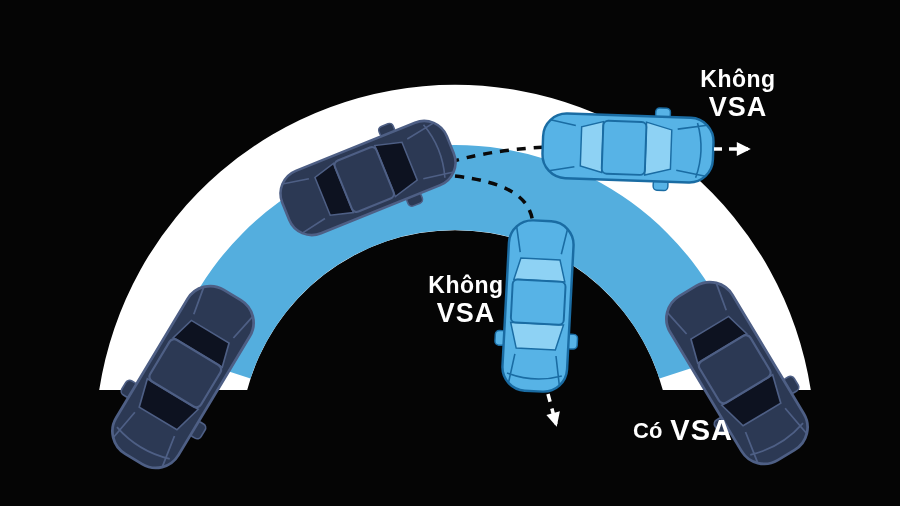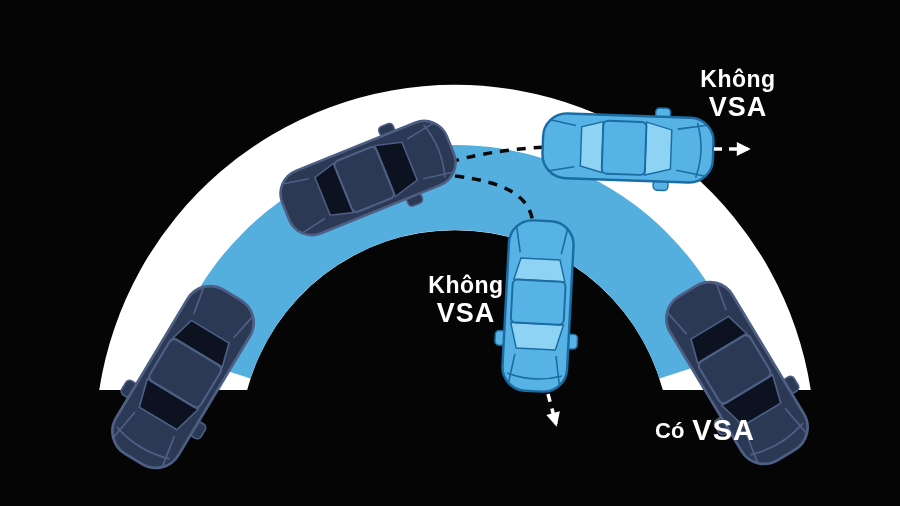--- a/index.html
+++ b/index.html
@@ -68,17 +68,17 @@
   <div class="label" style="left:682px; top:66px; width:112px;">
     <div class="l1">Không</div>
     <div class="l2">VSA</div>
   </div>
 
   <div class="label" style="left:410px; top:272px; width:112px;">
     <div class="l1">Không</div>
     <div class="l2">VSA</div>
   </div>
 
-  <div class="label" style="left:640px; top:414px; width:130px;">
+  <div class="label" style="left:618px; top:414px; width:130px;">
     <span class="w1">Có</span><span class="w2">VSA</span>
   </div>
 
 </div>
 
 </body></html>

